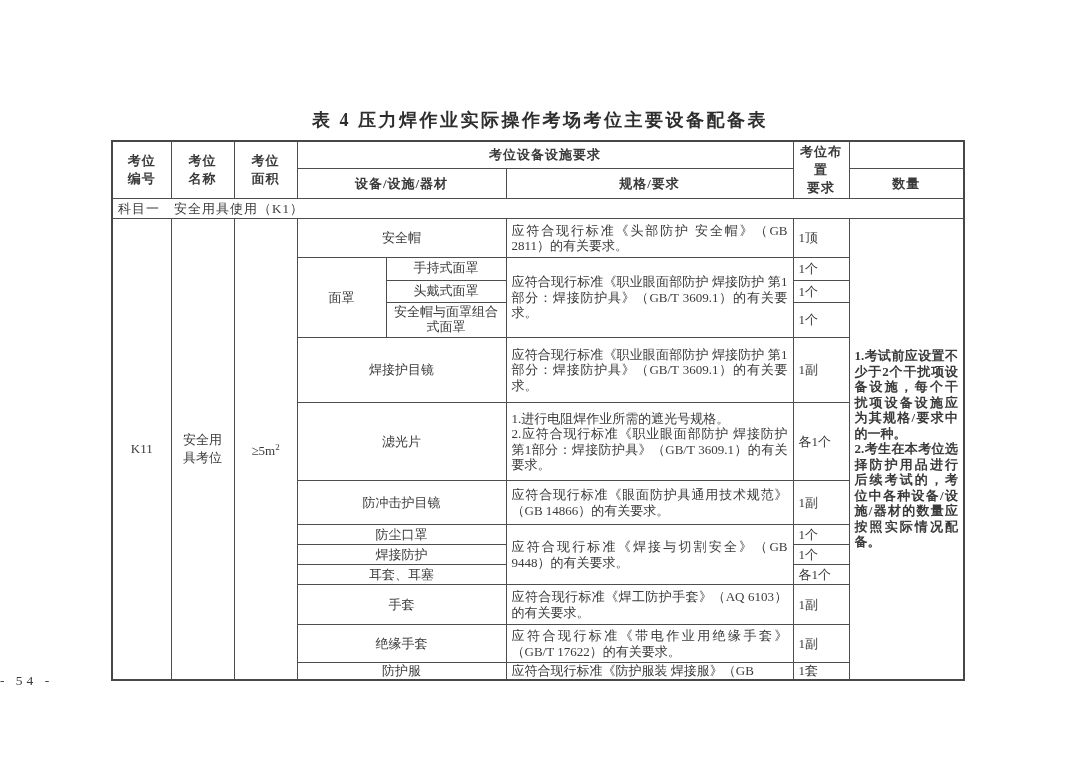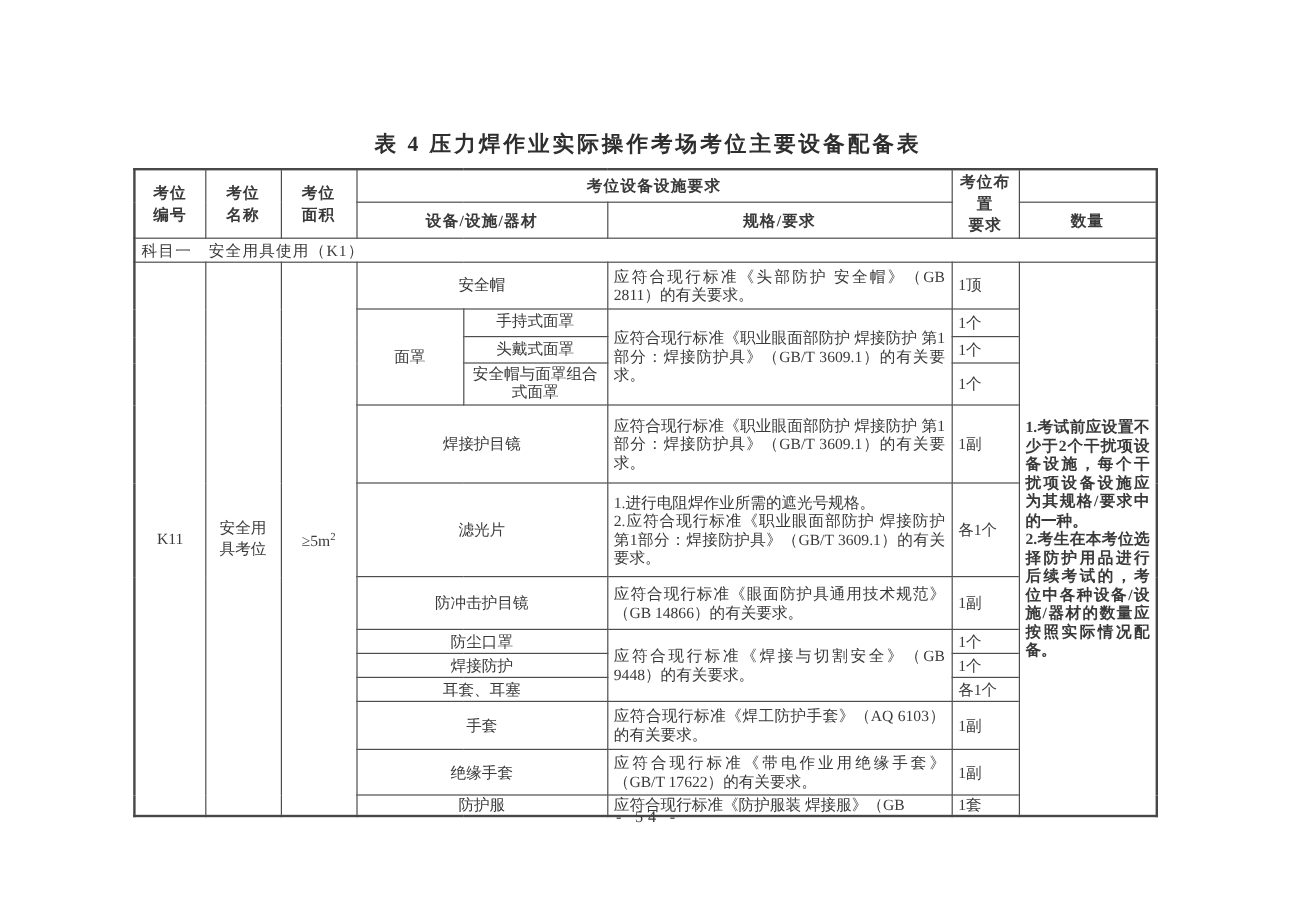--- a/index.html
+++ b/index.html
@@ -42,21 +42,21 @@
     text-align:justify; white-space:pre-line;
     line-height:24px; font-size:13.5px; padding:4px 6px;
     vertical-align:middle;
     font-weight:bold;
   }
   .name2 div { line-height:18px; }
   sup { font-size:9px; }
 
   .pageno {
     position:absolute; top:673px; left:0; width:1080px;
-    text-align:center; font-size:13.5px; letter-spacing:4px; color:#3a3a3a;
+    font-size:13.5px; letter-spacing:4px; color:#3a3a3a;
   }
 </style>
 </head>
 <body>
 
 <div class="page">
 
   <div class="title">表 4  压力焊作业实际操作考场考位主要设备配备表</div>
 
   <table class="tbl">

